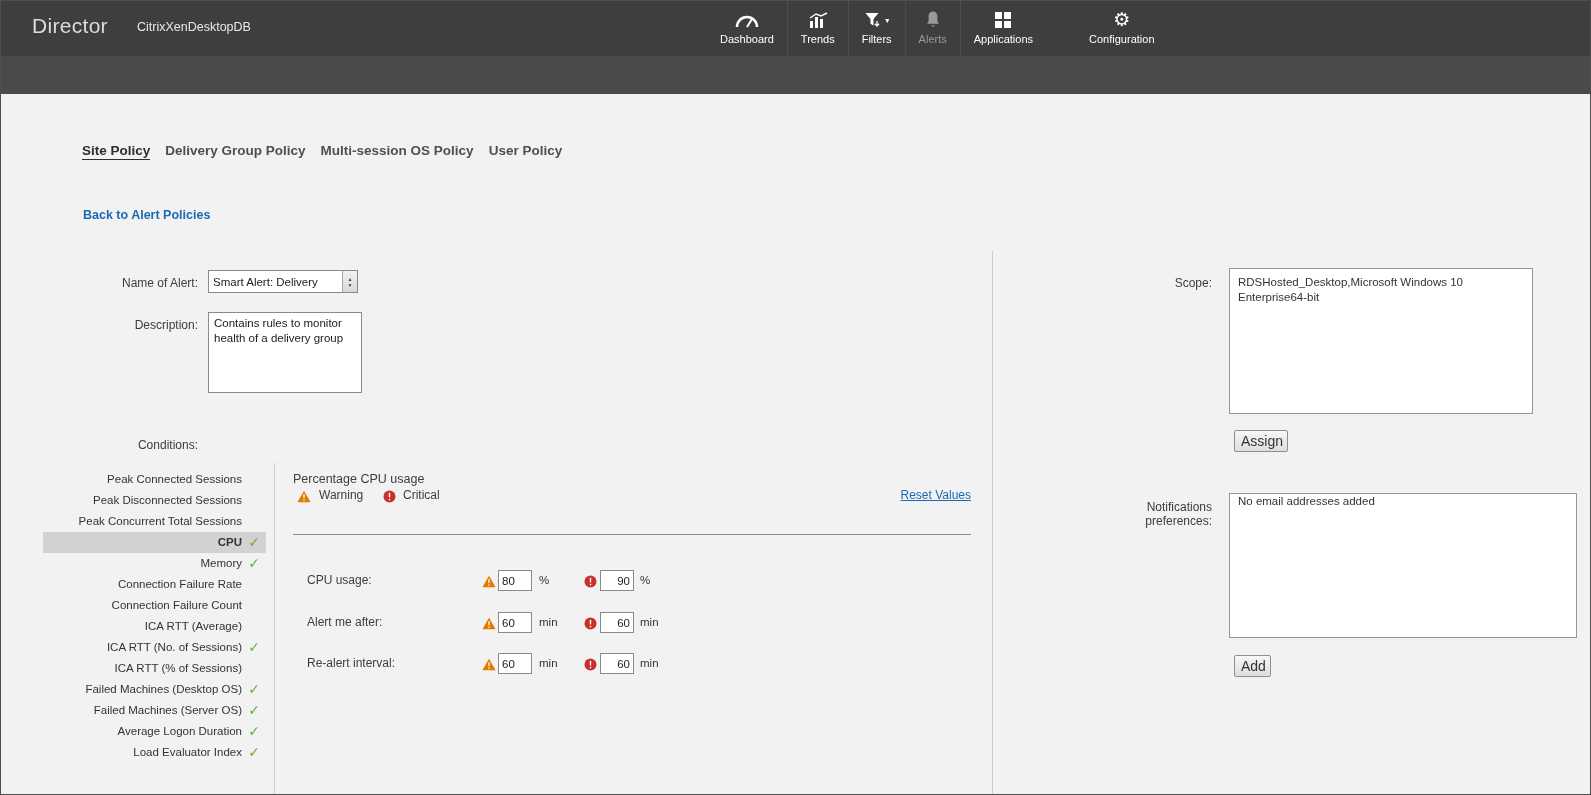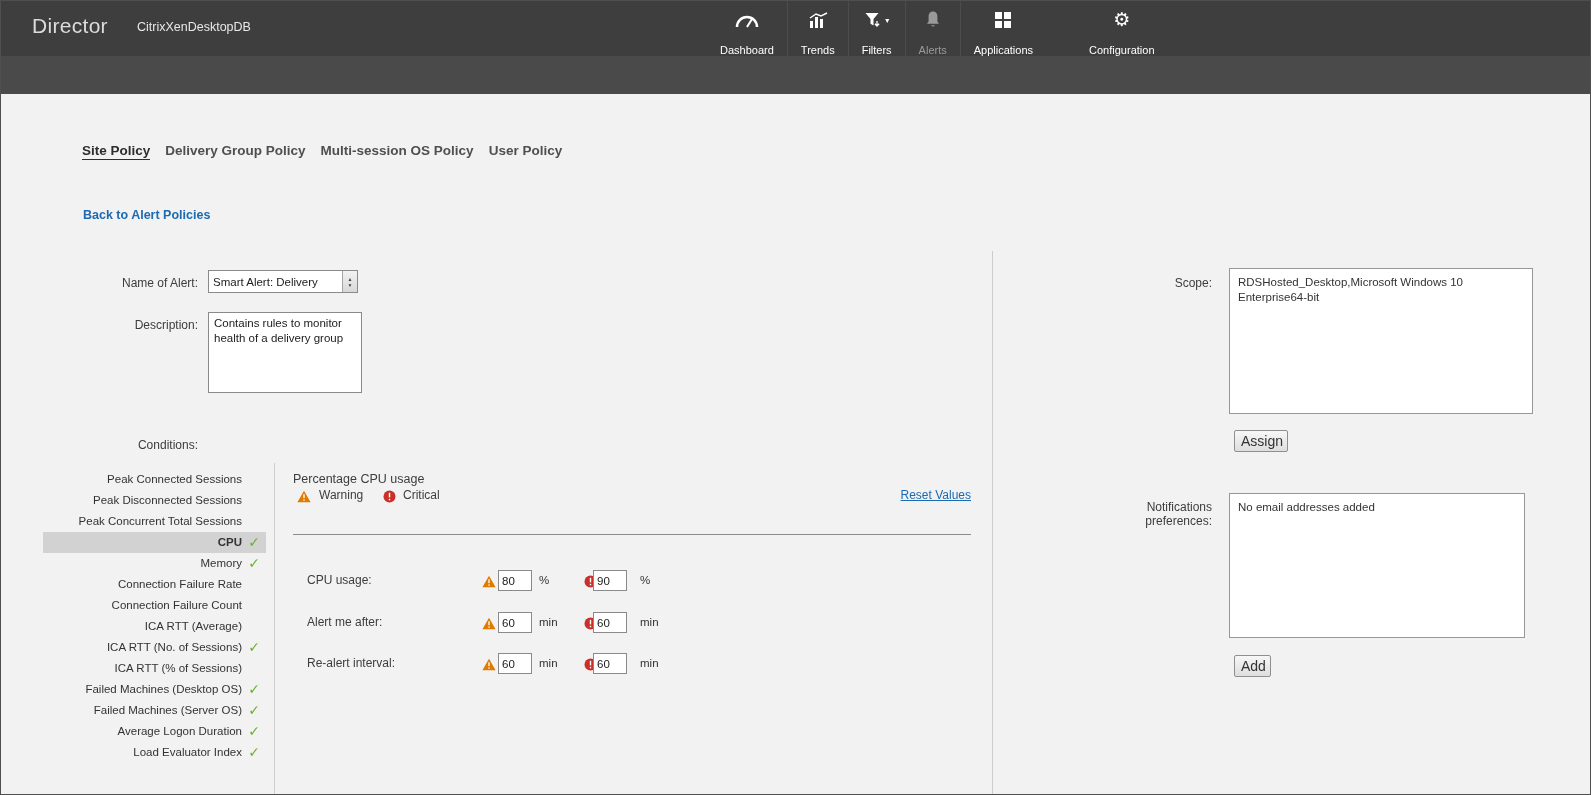--- a/index.html
+++ b/index.html
@@ -8,21 +8,21 @@
 
   
   .topbar{position:absolute;left:0;top:0;width:100%;height:55px;background:#3e3e3e;padding-left:20px;}
   .band{position:absolute;left:0;top:55px;width:100%;height:38px;background:#4a4a4a;}
   .brand{position:absolute;left:31px;top:13px;font-size:21px;color:#dcdcdc;letter-spacing:.3px;}
   .sitename{position:absolute;left:136px;top:19px;font-size:12.5px;color:#e8e8e8;}
   .topnav{position:absolute;left:706px;top:0;height:55px;display:flex;}
   .nav-item{position:relative;height:55px;padding:0 13px;display:flex;flex-direction:column;align-items:center;cursor:pointer;border-left:1px solid #4c4c4c;}
   .nav-item:first-child{border-left:none;}
   .nav-ico{height:22px;margin-top:8px;display:flex;align-items:center;gap:3px;}
-  .nav-label{font-size:11px;color:#ffffff;margin-top:13px;white-space:nowrap;}
+  .nav-label{font-size:11px;color:#ffffff;margin-top:2px;white-space:nowrap;}
   .nav-item.dim .nav-label{color:#9a9a9a;}
   .nav-config{margin-left:30px;border-left:none;}
   .caret{font-size:8px;color:#fff;}
   .gear-glyph{font-size:19px;color:#fff;line-height:20px;}
 
   
   .tabstrip{position:absolute;left:0;top:93px;width:100%;height:26px;background:linear-gradient(#a8a8a8,#e2e2e2);}
   .tab{position:absolute;top:0;height:26px;line-height:26px;text-align:center;font-size:11.5px;cursor:pointer;}
   .tab-0{left:0;width:95px;background:#9c9c9c;color:#2e2e2e;border-right:1px solid #858585;}
   .tab-1{left:96px;width:140px;background:#f2f2f2;color:#1a1a1a;font-weight:bold;}
@@ -66,27 +66,27 @@
   .legend .crit-lbl{position:absolute;left:110px;top:1px;font-size:12px;color:#3d3d3d;}
   .reset-link{position:absolute;right:0;top:1px;font-size:12px;color:#1b6ab2;text-decoration:underline;cursor:pointer;}
   .hr{position:absolute;left:292px;top:533px;width:678px;height:1px;background:#8c8c8c;}
   .detail-row{position:absolute;left:292px;width:678px;height:22px;}
   .dr0{top:569px;} .dr1{top:611px;} .dr2{top:652px;}
   .dr-label{position:absolute;left:14px;top:0;line-height:21px;font-size:12px;color:#3d3d3d;}
   .dr-warn-ico{position:absolute;left:189px;top:4px;}
   .dr-crit-ico{position:absolute;left:291px;top:4px;}
   .val-input{position:absolute;top:0;width:34px;height:21px;border:1px solid #8a8a8a;background:#fff;font-size:11.5px;padding:0 3px;box-sizing:border-box;font-family:inherit;color:#222;}
   .dr-warn-input{left:205px;}
-  .dr-crit-input{left:300px;}
+  .dr-crit-input{left:307px;text-align:right;}
   .dr-warn-unit{position:absolute;left:246px;top:0;line-height:21px;font-size:11.5px;color:#333;}
   .dr-crit-unit{position:absolute;left:347px;top:0;line-height:21px;font-size:11.5px;color:#333;}
 
   
   .scope-box{position:absolute;left:1228px;top:267px;width:304px;height:146px;background:#fff;border:1px solid #979797;padding:6px 8px;box-sizing:border-box;font-size:11.5px;color:#333;line-height:15px;}
-  .notif-box{position:absolute;left:1228px;top:492px;width:296px;height:145px;background:#fff;border:1px solid #979797;padding:6px 8px;box-sizing:border-box;font-size:11.5px;color:#333;line-height:15px;}
+  .notif-box{position:absolute;left:1228px;top:492px;width:348px;height:145px;background:#fff;border:1px solid #979797;padding:0 8px;box-sizing:border-box;font-size:11.5px;color:#333;line-height:15px;}
   .btn{position:absolute;height:22px;background:linear-gradient(#f7f7f7,#dedede);border:1px solid #8f8f8f;font-size:14px;color:#333;font-family:inherit;cursor:pointer;border-radius:2px;}
   .btn-assign{left:1233px;top:429px;width:54px;}
   .btn-add{left:1233px;top:654px;width:37px;}
 </style>
 </head>
 <body>
 
 <div class="viewport">
 
   <div class="topbar">

